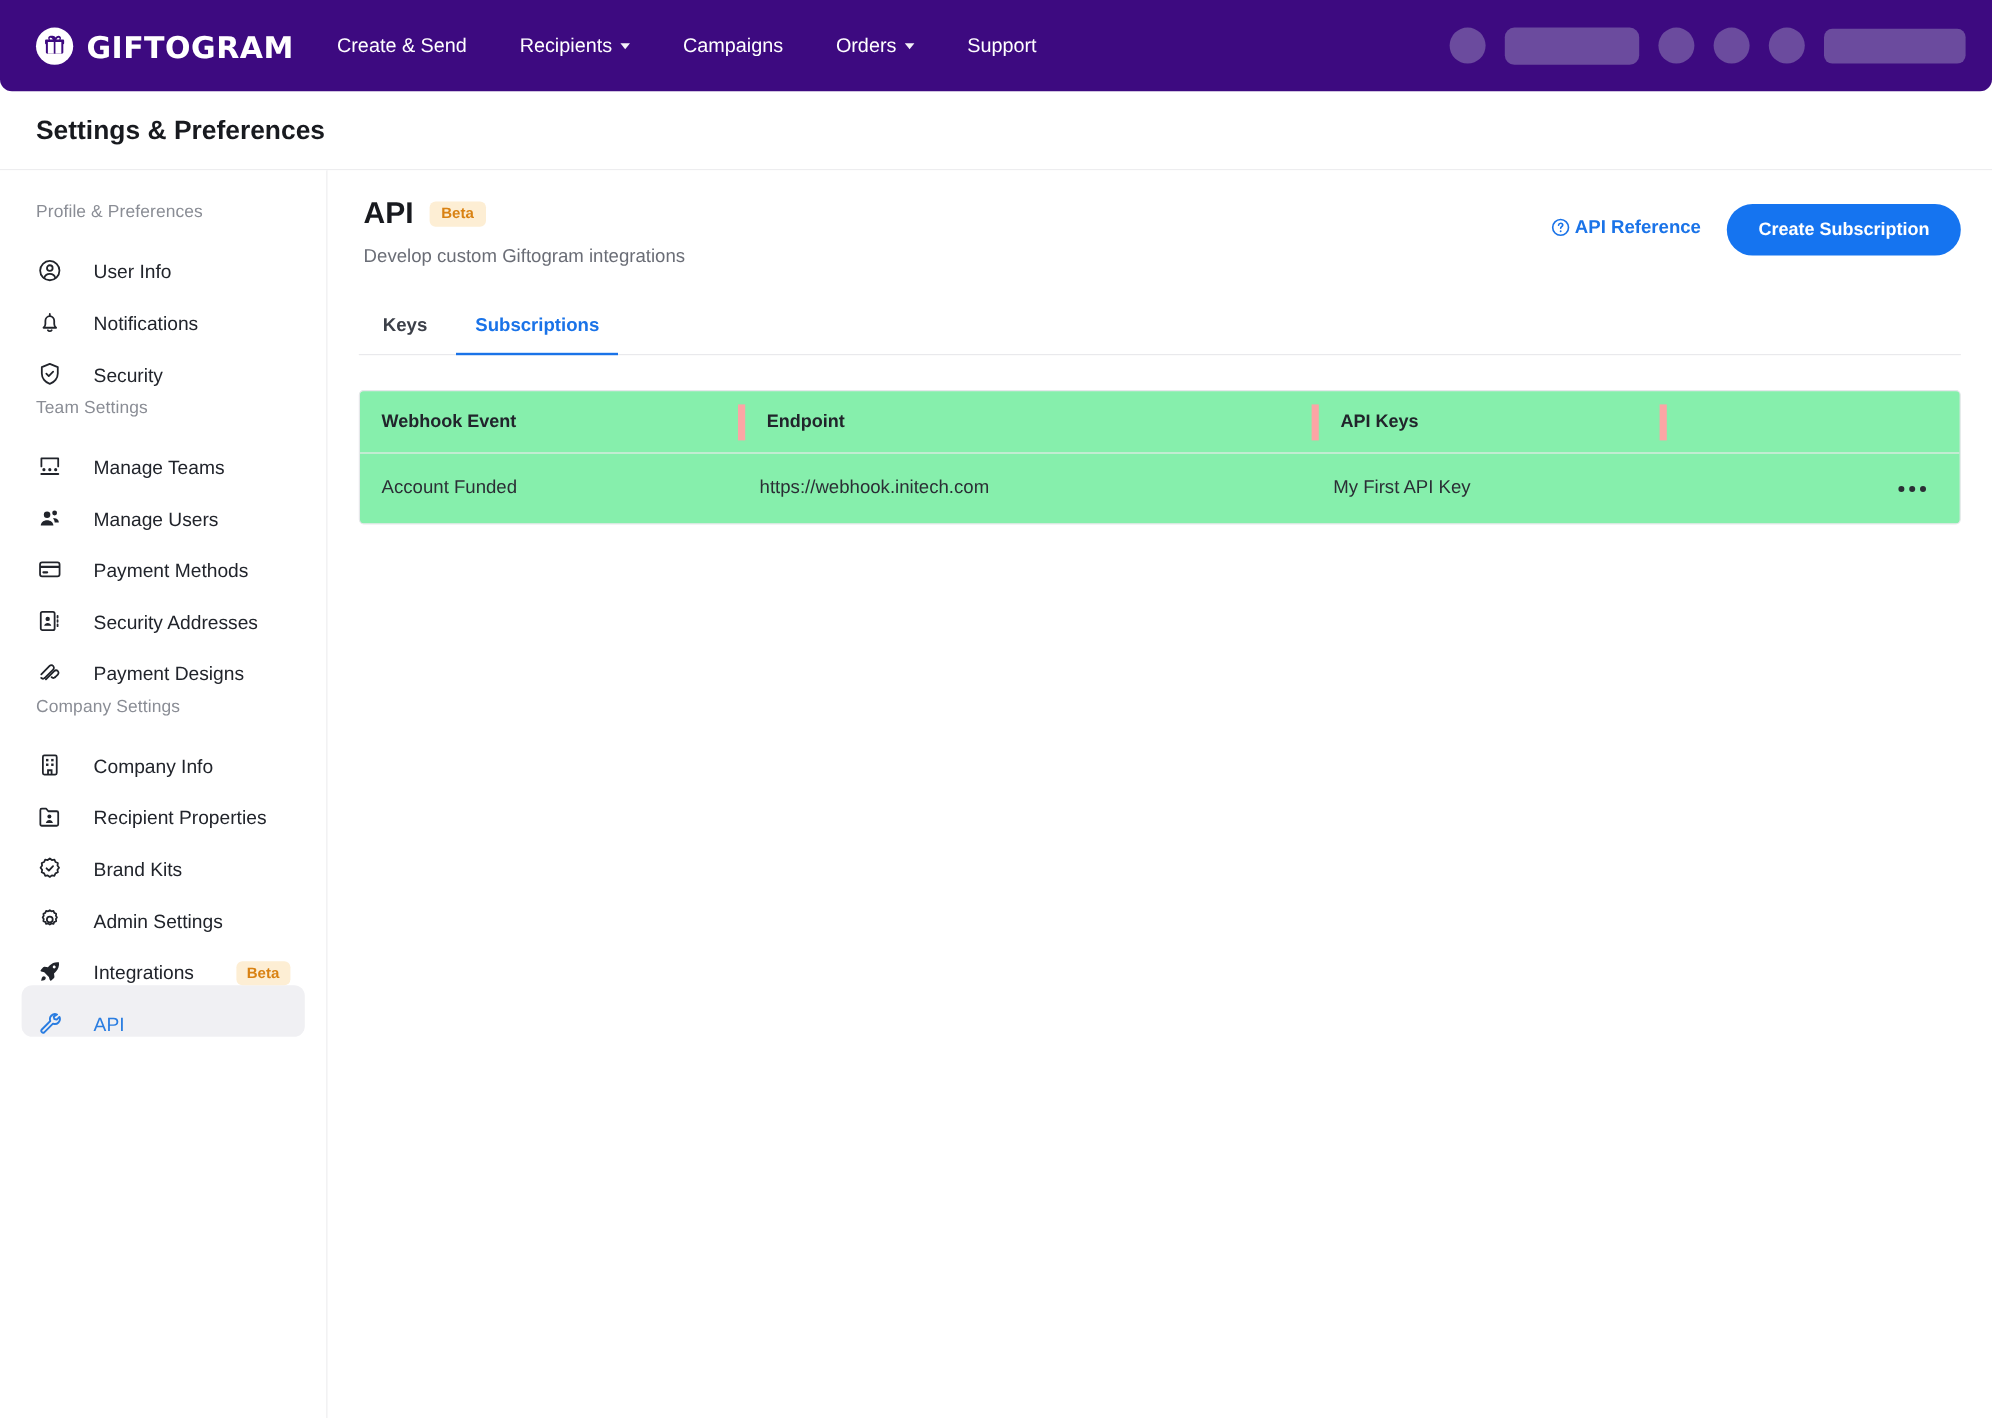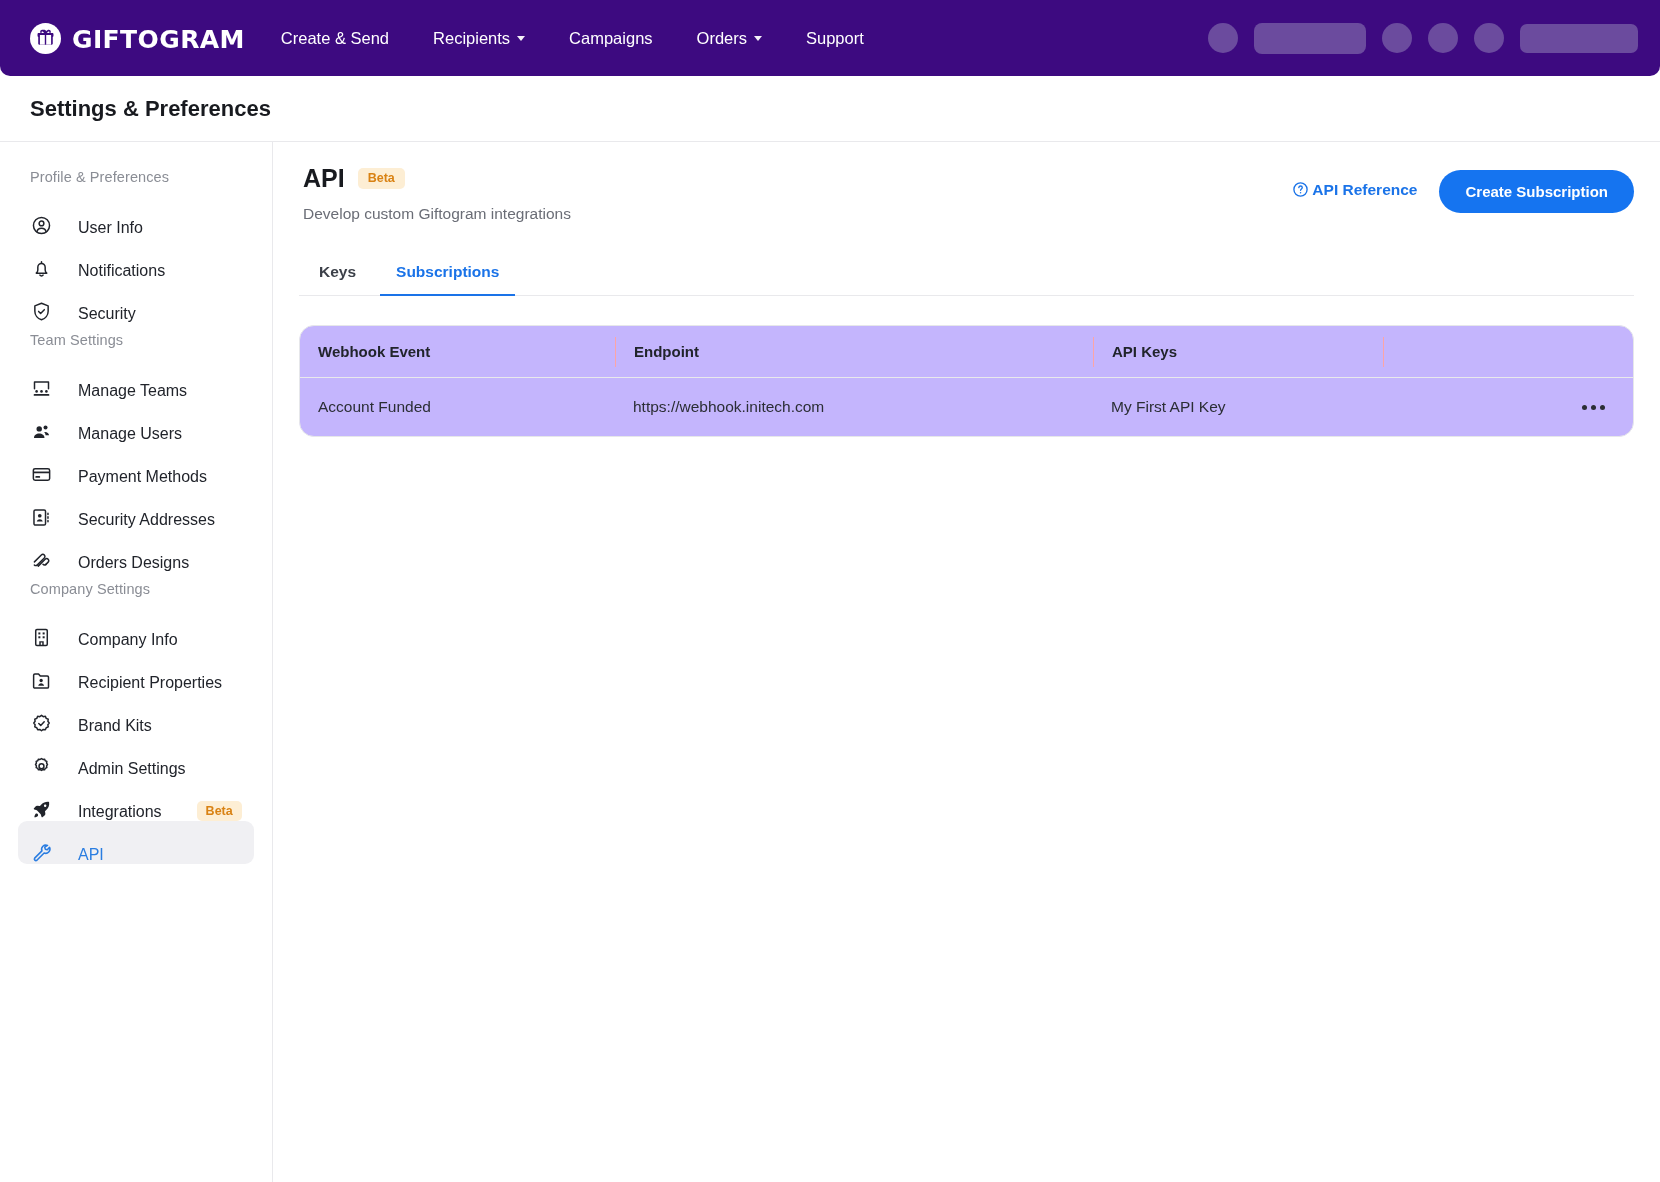--- a/index.html
+++ b/index.html
@@ -129,32 +129,32 @@
     font-size: 15.5px; color: #3c4049;
     padding: 10px 16px 13px 16px; cursor: pointer;
     border-bottom: 2.5px solid transparent; margin-bottom: -1px;
   }
   .tab.active { color: #1a73e8; border-bottom-color: #1a73e8; }
 
   
   .table-card {
     margin-top: 29px;
     border: 1px solid #e6e7ea;
-    border-radius: 15px;
+    border-radius: 4px;
     overflow: hidden;
-    background: #c4b5fd;
+    background: #86efac;
   }
   .trow { display: flex; align-items: center; }
   .thead { height: 52px; border-bottom: 1px solid #e9e9ec; }
   .tbody-row { height: 58px; }
   .th {
     font-size: 15px; font-weight: 700; color: #21242b;
     padding: 0 18px; display: flex; align-items: center; height: 30px;
   }
-  .th + .th { border-left: 1px solid #fca5a5; }
+  .th + .th { border-left: 6px solid #fca5a5; }
   .td { font-size: 15.5px; color: #2b2e35; padding: 0 18px; }
   .c1 { flex: 0 0 315px; }
   .c2 { flex: 0 0 478px; }
   .c3 { flex: 0 0 290px; }
   .c4 { flex: 1; display: flex; justify-content: flex-end; padding-right: 24px; }
   .th.c4 { justify-content: flex-start; }
   .dots {
     display: flex; gap: 4px; align-items: center;
     cursor: pointer; padding: 8px 4px;
   }
@@ -296,21 +296,21 @@
 
     <div class="side-item">
       <span class="side-icon">
         <svg width="21" height="21" viewBox="0 0 24 24" fill="none" stroke="#21242b" stroke-width="1.7" stroke-linecap="round">
           <path d="M3.9 13.6 11.8 5.7c1-1 2.5-1 3.4 0s1 2.5 0 3.4l-7.9 7.9"></path>
           <path d="M7.2 17.1c-1 1-2.5 1-3.4 0"></path>
           <path d="M8.3 18.4 16.2 10.5c1-1 2.5-1 3.4 0s1 2.5 0 3.4l-2.5 2.5"></path>
           <path d="M17.1 16.4c-1 1-2.5 1-3.4 0"></path>
         </svg>
       </span>
-      <span class="side-label">Orders Designs</span>
+      <span class="side-label">Payment Designs</span>
     </div>
 
     <div class="group-label">Company Settings</div>
 
     <div class="side-item">
       <span class="side-icon">
         <svg width="21" height="21" viewBox="0 0 24 24" fill="none" stroke="#21242b" stroke-width="1.7">
           <rect x="5.4" y="2.9" width="13.2" height="18.2" rx="1.4"></rect>
           <rect x="8.4" y="6.2" width="2.3" height="2.3" fill="#21242b" stroke="none"></rect>
           <rect x="13.3" y="6.2" width="2.3" height="2.3" fill="#21242b" stroke="none"></rect>

